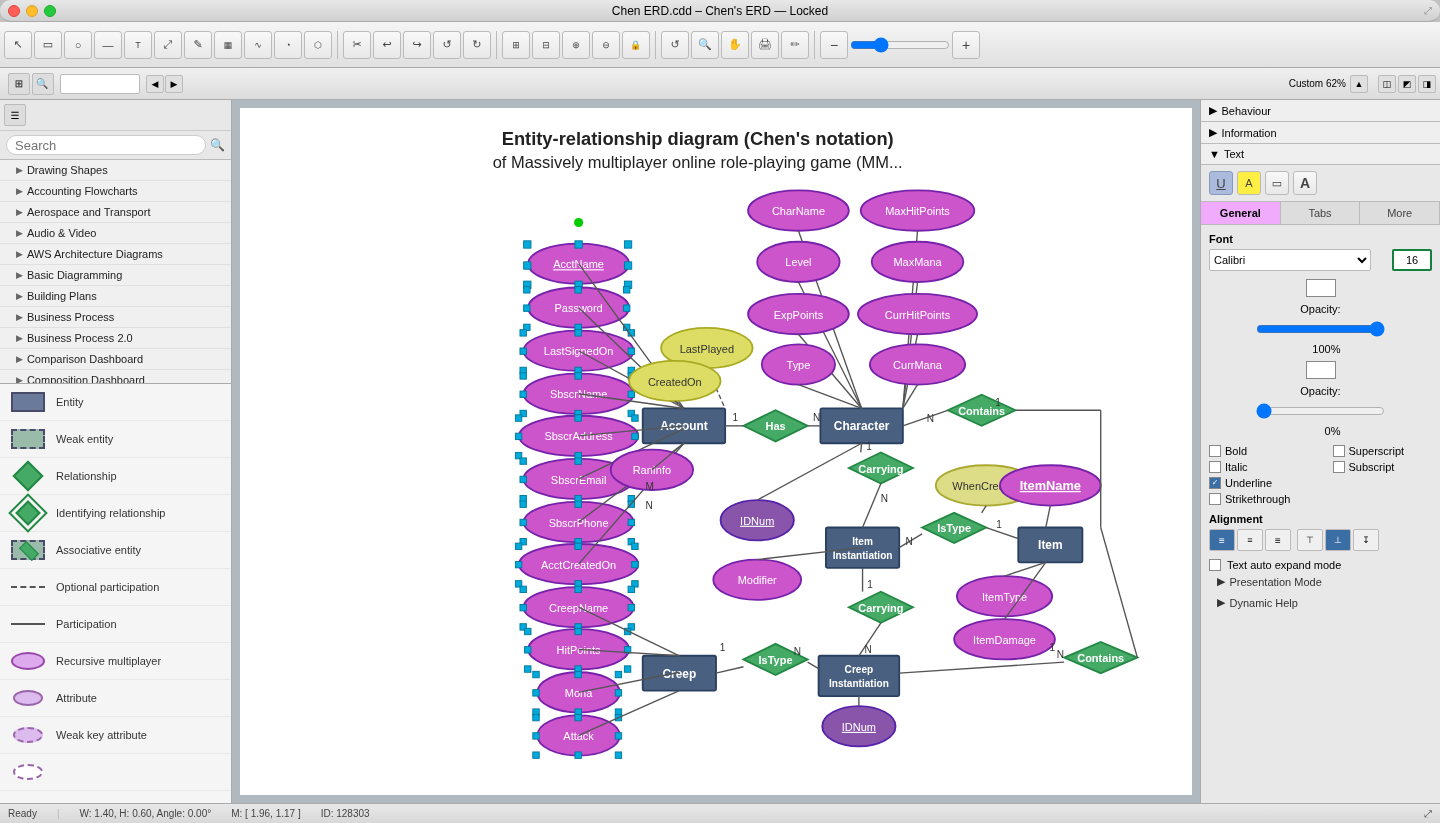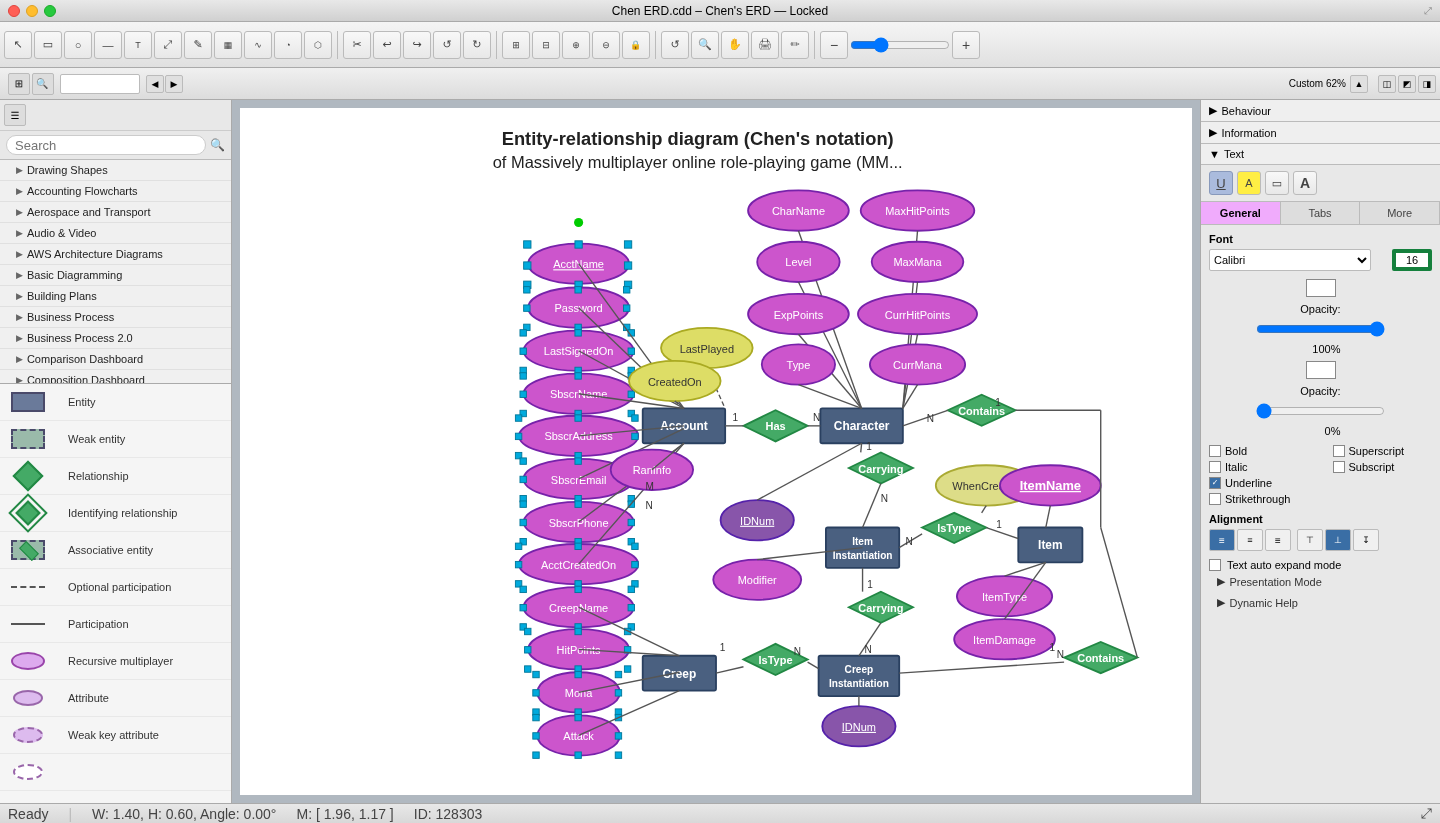--- a/index.html
+++ b/index.html
@@ -7,20 +7,21 @@
 
     
     #titlebar {
       height: 22px;
       background: linear-gradient(to bottom, #e8e8e8, #d0d0d0);
       display: flex;
       align-items: center;
       justify-content: center;
       border-bottom: 1px solid #aaa;
       position: relative;
+      border-radius: 11px;
     }
     #titlebar .traffic-lights { position: absolute; left: 8px; display: flex; gap: 6px; }
     .tl { width: 12px; height: 12px; border-radius: 50%; }
     .tl-red { background: #ff5f56; border: 1px solid #e0443e; }
     .tl-yellow { background: #ffbd2e; border: 1px solid #dea123; }
     .tl-green { background: #27c93f; border: 1px solid #1aab29; }
     #titlebar .expand { position: absolute; right: 8px; font-size: 10px; color: #888; }
 
     
     #toolbar {
@@ -107,21 +108,21 @@
     .cat-item .arrow { font-size: 9px; color: #666; }
 
     
     #shape-panel {
       border-top: 1px solid #aaa;
       background: #f5f5f5;
       overflow-y: auto;
       height: 420px;
     }
     .shape-item {
-      display: flex; align-items: center; gap: 20px;
+      display: flex; align-items: center; gap: 8px;
       padding: 5px 8px;
       cursor: pointer;
       border-bottom: 1px solid #e8e8e8;
       font-size: 11px; color: #333;
     }
     .shape-preview {
       width: 40px; height: 26px;
       display: flex; align-items: center; justify-content: center;
       flex-shrink: 0;
     }
@@ -171,21 +172,21 @@
     .rp-tab.active {
       background: #f0abfc; font-weight: bold; color: #000;
     }
     .rp-content { padding: 8px; flex: 1; overflow-y: auto; }
     .font-row { display: flex; align-items: center; gap: 4px; margin-bottom: 8px; }
     .font-select {
       flex: 1; height: 22px; border: 1px solid #bbb; border-radius: 2px;
       font-size: 11px; background: white;
     }
     .font-size-input {
-      width: 40px; height: 22px; border: 4px solid #15803d; border-radius: 2px;
+      width: 40px; height: 22px; border: 2px solid #15803d; border-radius: 2px;
       font-size: 11px; background: white; text-align: center; margin-left: 17px;
     }
     .opacity-row {
       display: flex; align-items: center; gap: 6px; margin-bottom: 6px; flex-direction: column;
     }
     .color-box { width: 30px; height: 18px; border: 1px solid #888; background: white; flex-shrink: 0; }
     .opacity-slider { flex: 1; }
     .opacity-val { width: 40px; font-size: 11px; text-align: right; }
     .format-options { margin-top: 8px; }
     .format-row { display: flex; gap: 24px; margin-bottom: 4px; align-items: center; }
@@ -206,21 +207,21 @@
     .pres-item { padding: 4px 8px; font-size: 11px; color: #333; cursor: pointer; display: flex; align-items: center; gap: 4px; }
 
     
     #statusbar {
       height: 20px;
       background: linear-gradient(to bottom, #e8e8e8, #d8d8d8);
       border-top: 1px solid #aaa;
       display: flex;
       align-items: center;
       padding: 0 8px;
-      font-size: 14px;
+      font-size: 10px;
       color: #444;
       gap: 20px;
     }
     #statusbar .sb-sep { color: #bbb; }
 
     
     #erd-svg {
       position: absolute;
       top: 0; left: 0;
       width: 100%; height: 100%;

